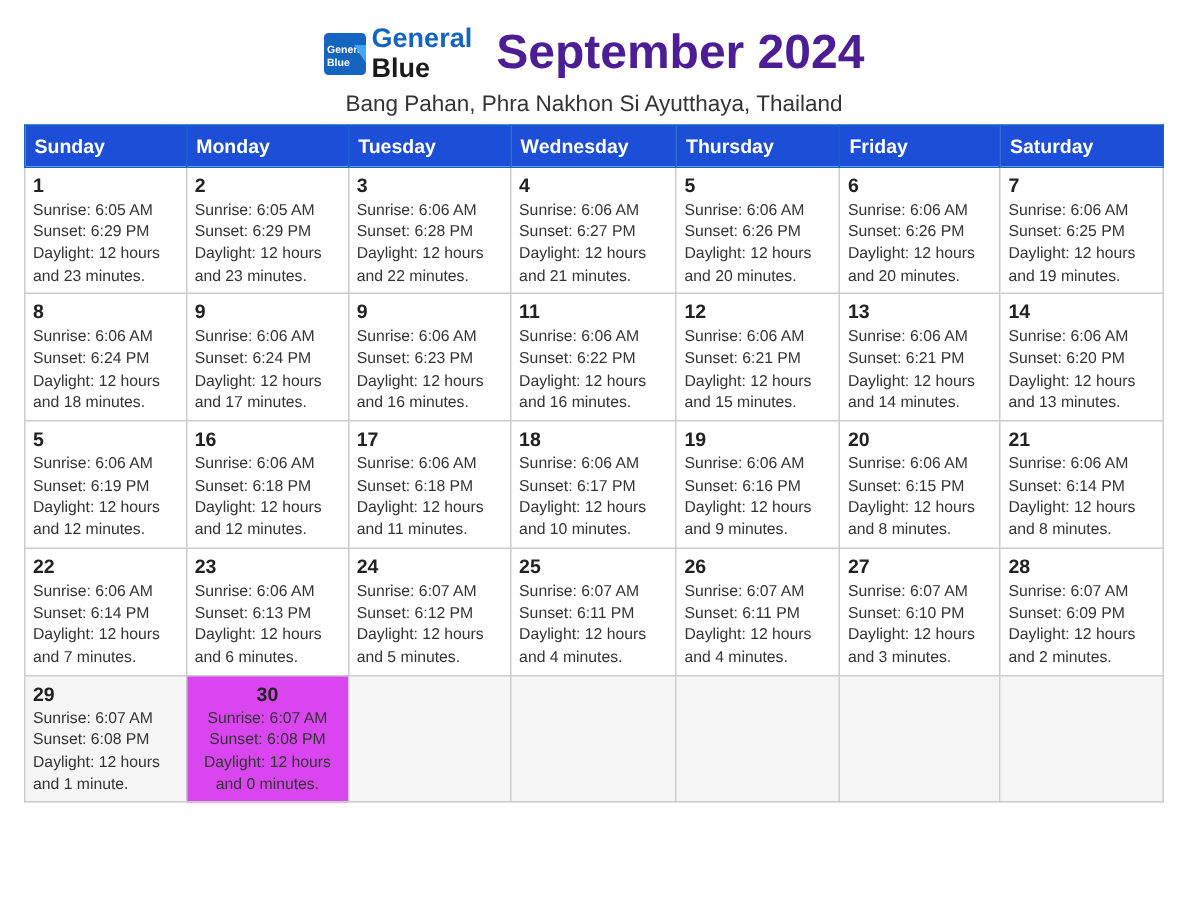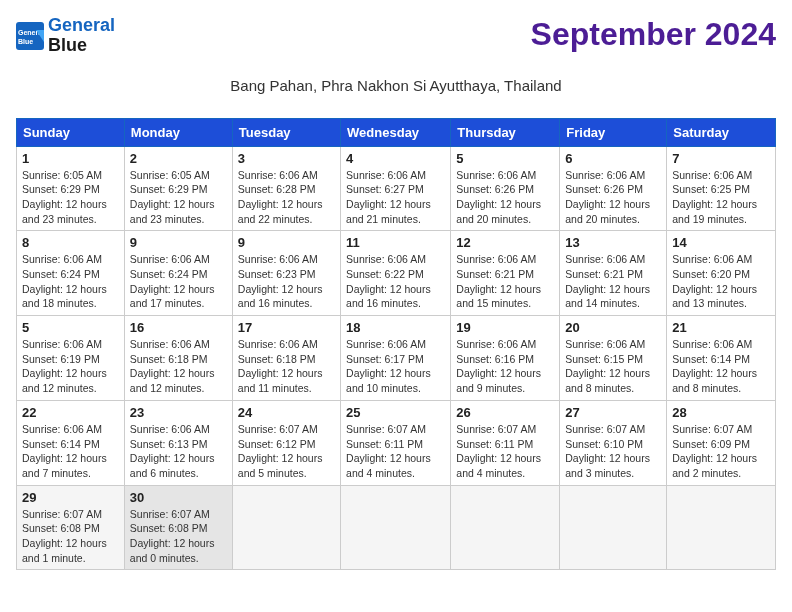--- a/index.html
+++ b/index.html
@@ -33,27 +33,27 @@
     }
     .month-title {
       font-size: 32px;
       font-weight: bold;
       color: #4c1d95;
     }
     .subtitle {
       font-size: 15px;
       color: #333;
       text-align: center;
-      margin-bottom: 24px;
+      margin-bottom: 5px;
     }
     .top-row {
       display: flex;
-      justify-content: space-between;
+      justify-content: center;
       align-items: flex-start;
-      margin-bottom: 17px;
+      margin-bottom: 1px;
       gap: 16px;
     }
     table {
       width: 100%;
       border-collapse: collapse;
       font-size: 11px;
     }
     thead th {
       background-color: #1d4ed8;
       color: #fff;
@@ -244,21 +244,21 @@
         <td>
           <span class="day-number">28</span>
 <div class="day-info">Sunrise: 6:07 AM<br>Sunset: 6:09 PM<br>Daylight: 12 hours and 2 minutes.</div>
         </td>
       </tr>
       <tr>
         <td style="background: rgb(245, 245, 245);">
           <span class="day-number">29</span>
 <div class="day-info">Sunrise: 6:07 AM<br>Sunset: 6:08 PM<br>Daylight: 12 hours and 1 minute.</div>
         </td>
-        <td style="background: #e5e5e5;">
+        <td style="background: #d946ef; text-align: center;">
           <span class="day-number">30</span>
 <div class="day-info">Sunrise: 6:07 AM<br>Sunset: 6:08 PM<br>Daylight: 12 hours and 0 minutes.</div>
         </td>
         <td class="empty-cell" style="background: rgb(245, 245, 245);"></td>
         <td class="empty-cell" style="background: rgb(245, 245, 245);"></td>
         <td class="empty-cell" style="background: rgb(245, 245, 245);"></td>
         <td class="empty-cell" style="background: rgb(245, 245, 245);"></td>
         <td class="empty-cell" style="background: rgb(245, 245, 245);"></td>
       </tr>
     </tbody>

